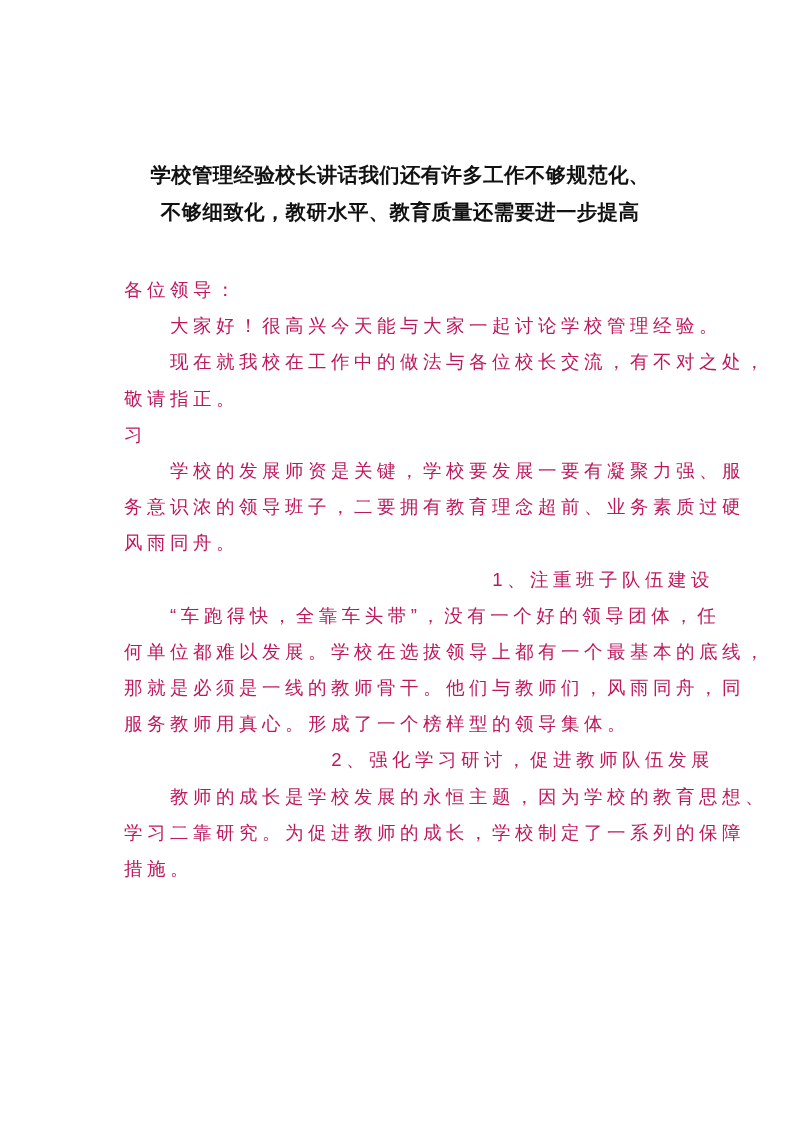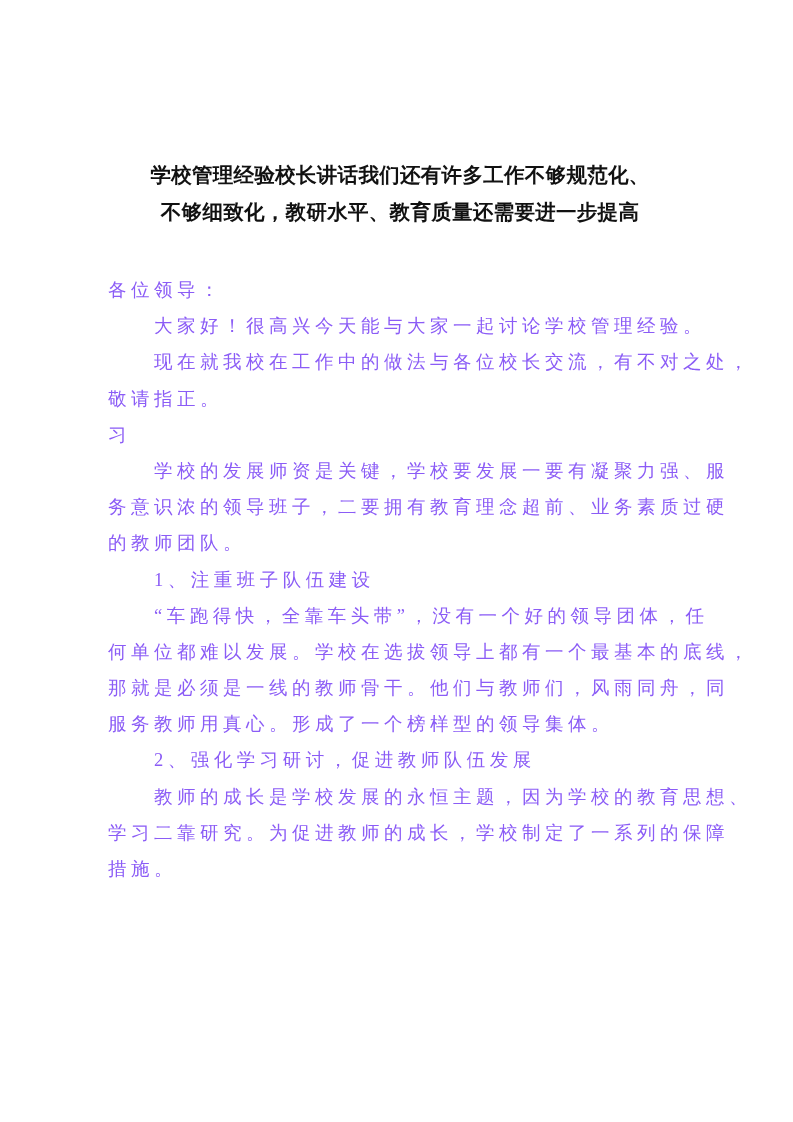--- a/index.html
+++ b/index.html
@@ -6,46 +6,46 @@
   body { width: 793px; height: 1122px; position: relative; overflow: hidden; }
   .page { position: absolute; left: 0; top: 0; width: 793px; height: 908px; background: #fff; }
   .title {
     position: absolute; left: 100px; width: 600px; top: 157px;
     font-family: "DejaVu Sans", "Liberation Sans", sans-serif;
     font-weight: bold; font-size: 20.5px; line-height: 37px; color: #111;
     text-align: center; letter-spacing: 0.3px;
   }
   .title div { white-space: nowrap; }
   .body {
-    position: absolute; left: 108px; width: 590px; top: 272px;
-    font-family: Liberation Serif, serif;
-    font-size: 18.5px; line-height: 36.2px; color: #8b5cf6;
+    position: absolute; left: 124px; width: 590px; top: 272px;
+    font-family: Liberation Sans, sans-serif;
+    font-size: 18.5px; line-height: 36.2px; color: #be185d;
     letter-spacing: 4.5px;
   }
   .line { white-space: nowrap; height: 36.2px; }
-  .indent { padding-left: 46px; }
+  .indent { padding-left: 46px; text-align: right; }
 </style>
 </head>
 <body>
 
 <div class="page">
   <div class="title">
     <div>学校管理经验校长讲话我们还有许多工作不够规范化、</div>
     <div>不够细致化，教研水平、教育质量还需要进一步提高</div>
   </div>
 
   <div class="body">
     <div class="line">各位领导：</div>
     <div class="line indent">大家好！很高兴今天能与大家一起讨论学校管理经验。</div>
     <div class="line indent">现在就我校在工作中的做法与各位校长交流，有不对之处，</div>
     <div class="line">敬请指正。</div>
     <div class="line">习</div>
     <div class="line indent">学校的发展师资是关键，学校要发展一要有凝聚力强、服</div>
     <div class="line">务意识浓的领导班子，二要拥有教育理念超前、业务素质过硬</div>
-    <div class="line">的教师团队。</div>
+    <div class="line">风雨同舟。</div>
     <div class="line indent">1、注重班子队伍建设</div>
     <div class="line indent">“车跑得快，全靠车头带”，没有一个好的领导团体，任</div>
     <div class="line">何单位都难以发展。学校在选拔领导上都有一个最基本的底线，</div>
     <div class="line">那就是必须是一线的教师骨干。他们与教师们，风雨同舟，同</div>
     <div class="line">服务教师用真心。形成了一个榜样型的领导集体。</div>
     <div class="line indent">2、强化学习研讨，促进教师队伍发展</div>
     <div class="line indent">教师的成长是学校发展的永恒主题，因为学校的教育思想、</div>
     <div class="line">学习二靠研究。为促进教师的成长，学校制定了一系列的保障</div>
     <div class="line">措施。</div>
   </div>

